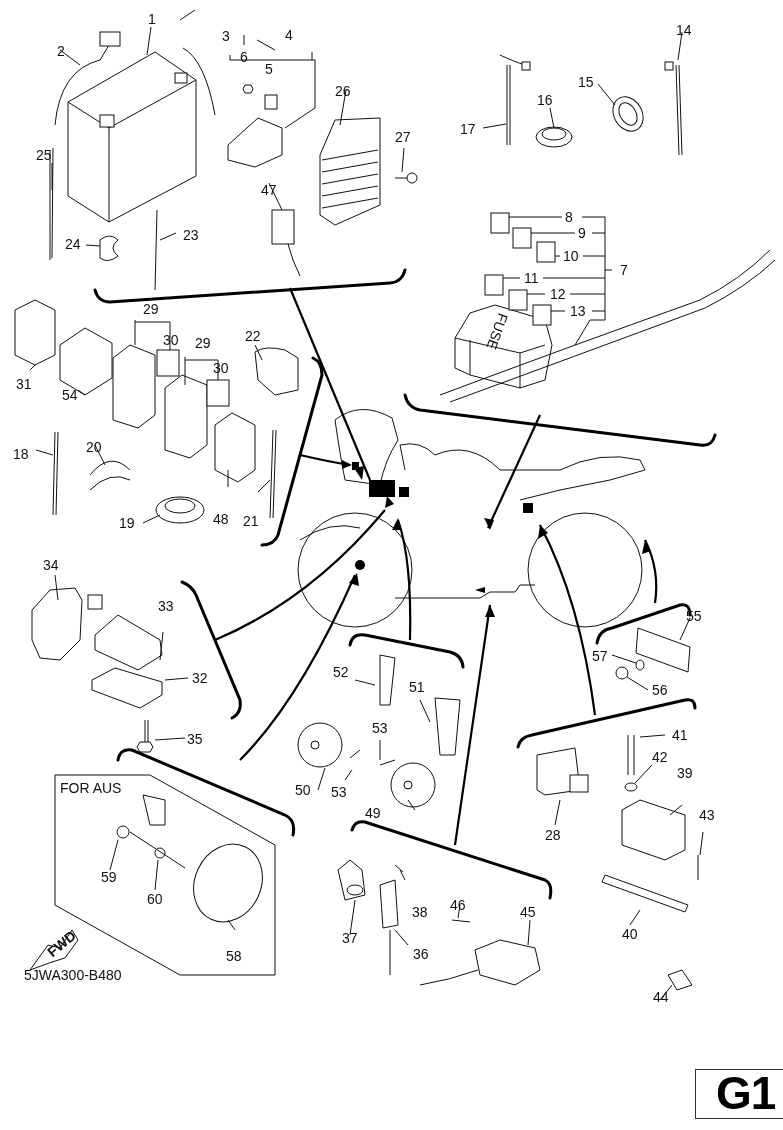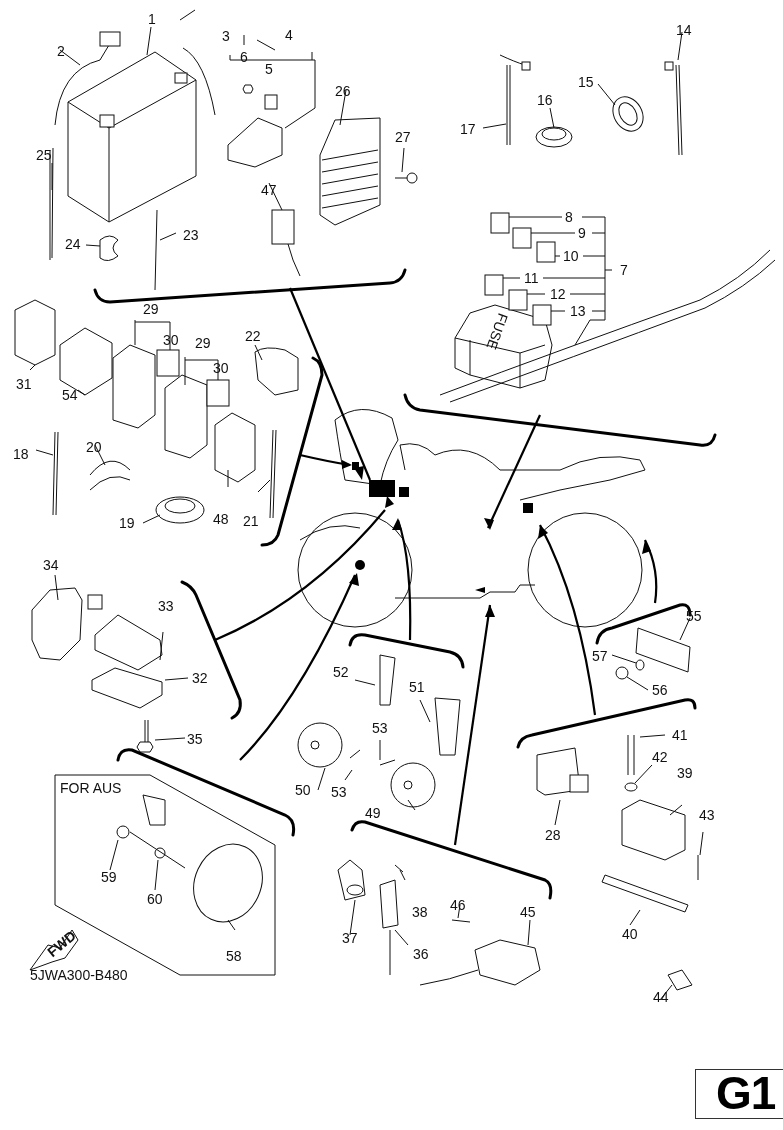--- a/index.html
+++ b/index.html
@@ -6,21 +6,21 @@
   body{width:783px;height:1130px;position:relative;overflow:hidden;font-family:"Liberation Sans",sans-serif;}
   svg{position:absolute;left:0;top:0;}
   .lbl{font-family:"Liberation Sans",sans-serif;font-size:14px;fill:#111;}
   .part{fill:#fff;stroke:#111;stroke-width:1;}
   .thin{fill:none;stroke:#111;stroke-width:1;}
   .leader{fill:none;stroke:#111;stroke-width:1;}
   .brace{fill:none;stroke:#000;stroke-width:3;stroke-linecap:round;}
   .arrow{fill:none;stroke:#000;stroke-width:2.2;}
   .blk{fill:#000;}
   .aus{font-size:14px;}
-  .code{position:absolute;left:30px;top:967px;font-size:14px;color:#111;}
+  .code{position:absolute;left:24px;top:967px;font-size:14px;color:#111;}
   .page-box{position:absolute;left:695px;top:1069px;width:100px;height:50px;border:1.5px solid #333;box-sizing:border-box;}
   .page-id{position:absolute;left:20px;top:-4px;font-size:46px;font-weight:bold;color:#000;letter-spacing:-1px;}
 </style>
 </head>
 <body>
 
 <svg width="783" height="1130" viewBox="0 0 783 1130">
 
   <g>
     <path class="part" d="M68,102 L155,52 L196,80 L196,176 L109,222 L68,196 Z"></path>

